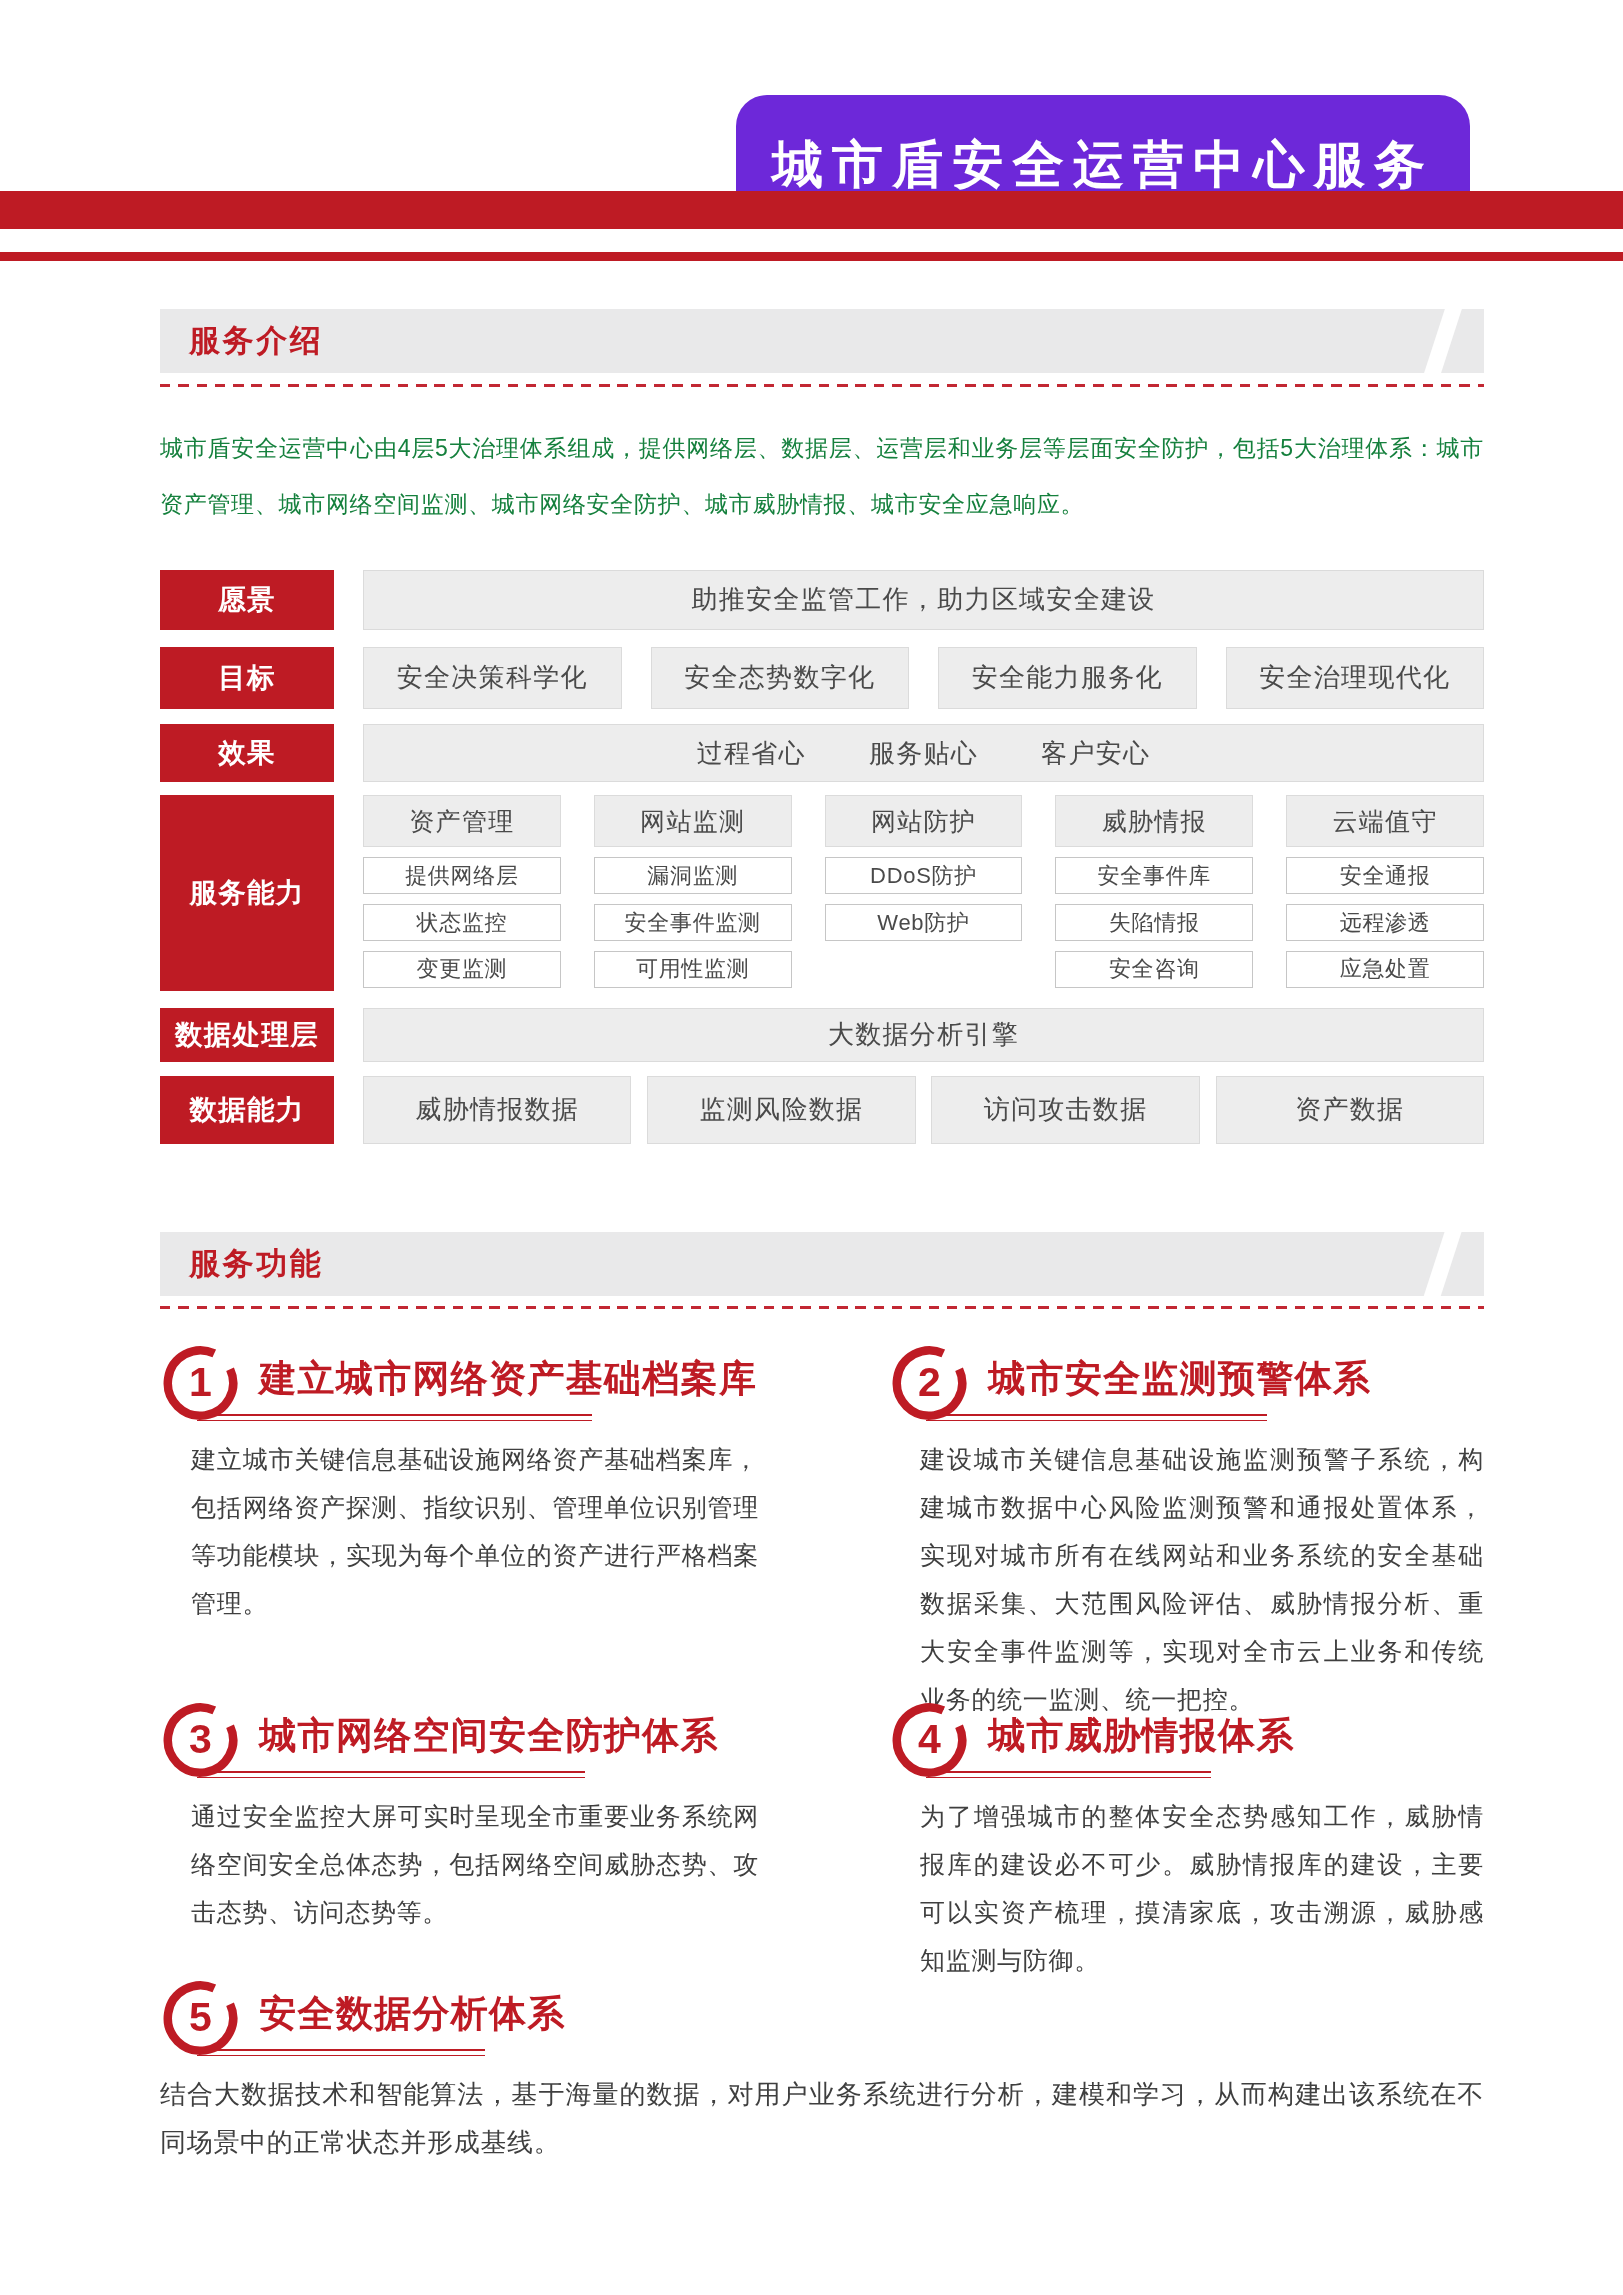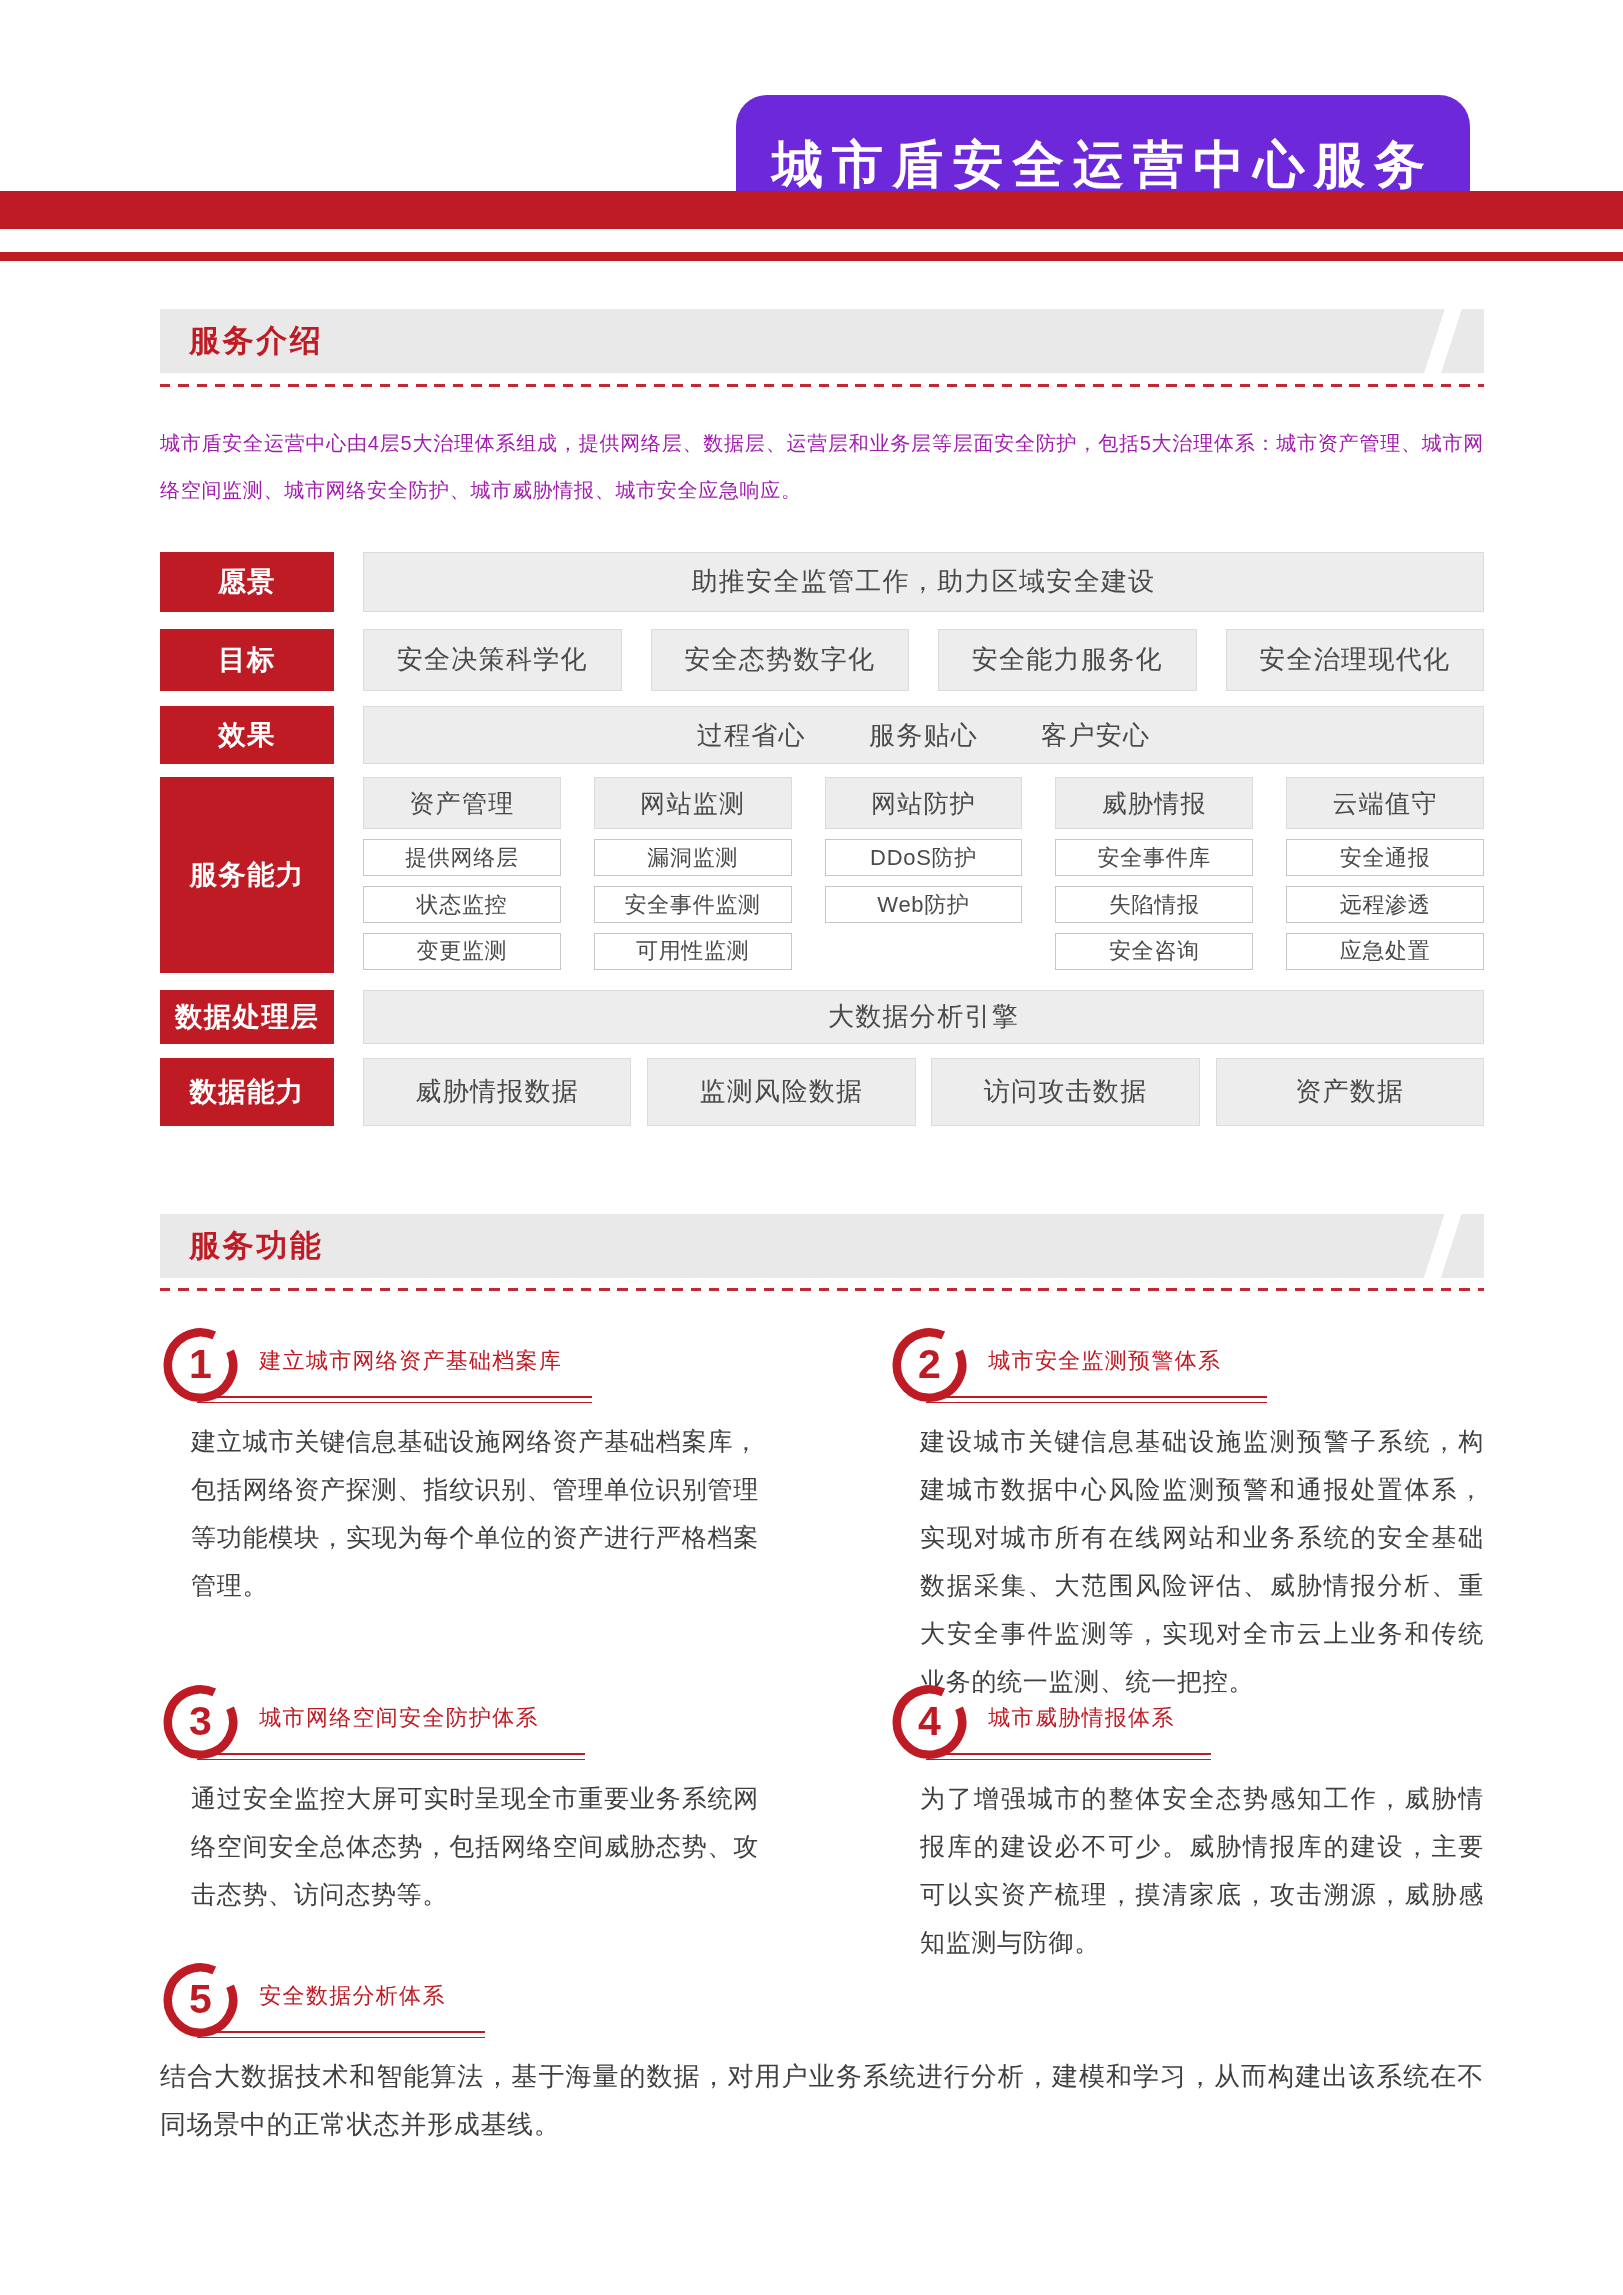--- a/index.html
+++ b/index.html
@@ -35,21 +35,21 @@
   .sec-header .slash{
     position:absolute;right:34px;top:-6.5px;height:85px;width:17px;
     background:#ffffff;transform:skewX(-18deg);
   }
   .dashed{
     margin-top:10.5px;height:3.3px;
     background:repeating-linear-gradient(90deg,#c22833 0 10.5px,transparent 10.5px 18.3px);
   }
 
   .intro-text{
-    margin:33px 0 0 0;font-size:20px;line-height:47px;color:#a21caf;
+    margin:33px 0 0 0;font-size:23px;line-height:56px;color:#15803d;
     text-align:justify;letter-spacing:0.7px;
   }
 
   
   .matrix{margin-top:38px;}
   .mrow{display:flex;align-items:stretch;}
   .mlabel{
     width:174px;flex:none;margin-right:29px;background:#be1b24;color:#ffffff;
     display:flex;align-items:center;justify-content:center;
     font-size:27.5px;font-weight:bold;letter-spacing:1.3px;white-space:nowrap;
@@ -87,21 +87,21 @@
   .fwrap{position:relative;height:870px;}
   .fitem{position:absolute;}
   .fhead{display:flex;align-items:center;}
   .badge{position:relative;width:81px;height:88px;flex:none;}
   .badge svg{position:absolute;left:0;top:0;}
   .badge .num{
     position:absolute;left:0;top:19.6px;width:81px;text-align:center;
     color:#be1b24;font-size:41px;font-weight:bold;line-height:43px;
   }
   .ftitle{
-    margin:-11.8px 0 0 18.3px;color:#be1b24;font-size:22px;font-weight:normal;
+    margin:-11.8px 0 0 18.3px;color:#be1b24;font-size:37px;font-weight:bold;
     letter-spacing:1.3px;white-space:nowrap;
   }
   .funder{
     position:absolute;left:37px;top:73px;height:6.5px;box-sizing:border-box;
     border-top:2.6px solid #be1b24;border-bottom:1.3px solid #be1b24;
   }
   .fbody{
     margin:5.2px 0 0 0;padding-left:31px;font-size:25px;line-height:48px;
     color:#3f3f3f;text-align:justify;letter-spacing:0.7px;
   }

